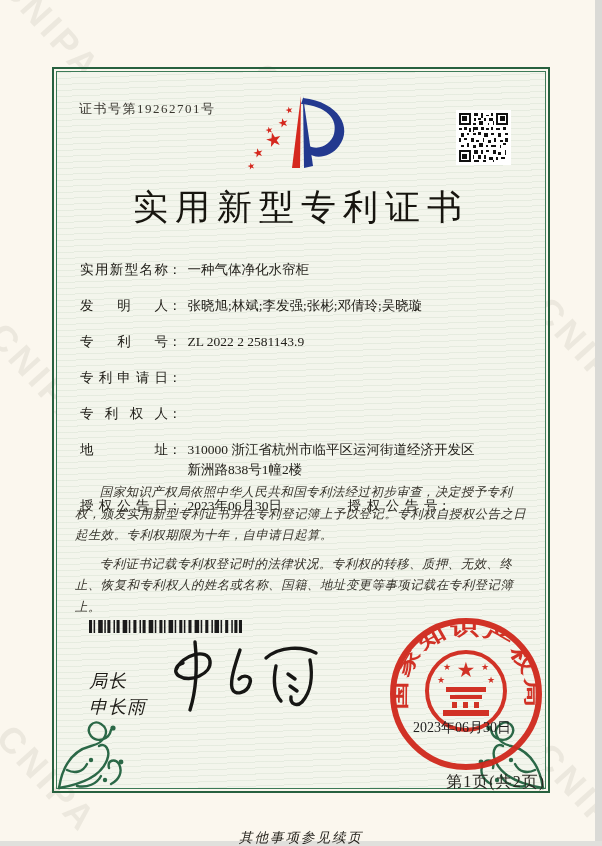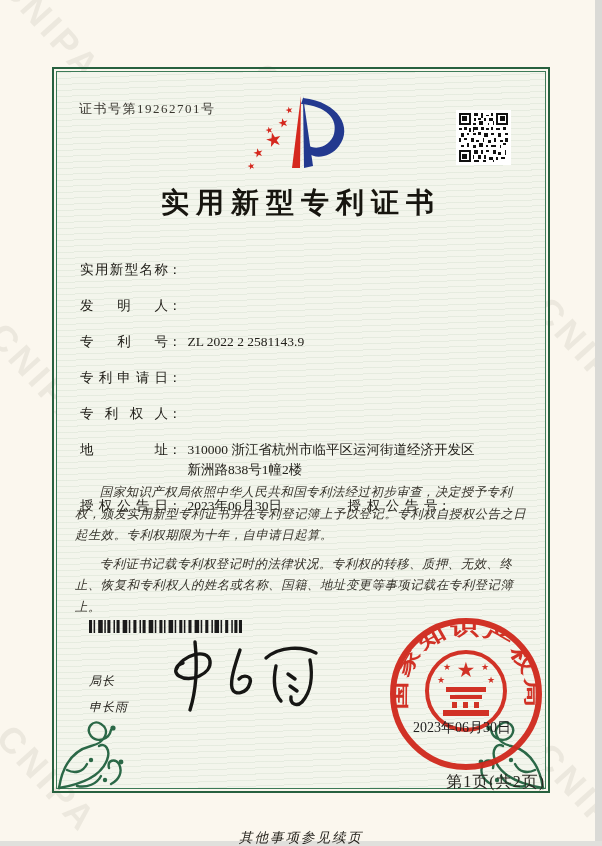--- a/index.html
+++ b/index.html
@@ -27,37 +27,37 @@
   .corner-orn { position:absolute; width:92px; height:92px; pointer-events:none; }
   .corner-bl { left:-4px; bottom:-4px; }
   .corner-br { right:-4px; bottom:-4px; transform:scaleX(-1); }
 
   .cert-no { position:absolute; left:22px; top:28px; font-size:13px; letter-spacing:1.5px; color:#39362f; }
 
   .logo { position:absolute; left:50%; top:20px; margin-left:-58px; width:116px; height:86px; }
   .qr { position:absolute; left:399px; top:38px; width:55px; height:55px; background:#fff; padding:3px; }
 
   .title { position:absolute; left:0; top:112px; width:100%; text-align:center;
-           font-size:28px; font-weight:700; letter-spacing:7px; color:#17150f; }
+           font-size:35px; font-weight:400; letter-spacing:7px; color:#17150f; }
 
   .fields { position:absolute; left:23px; top:172px; width:452px; font-size:13.5px; color:#23211b; }
   .frow { display:flex; align-items:flex-start; margin-bottom:15px; line-height:20px;margin-top:16px; }
   .flabel { display:inline-block; width:88px; text-align:justify; text-align-last:justify; flex:none; }
   .fcolon { flex:none; margin-right:6px; }
   .fvalue { flex:1; }
   .fvalue-fixed { flex:none; width:152px; }
   .flabel2 { display:inline-block; width:90px; text-align:justify; text-align-last:justify; flex:none; margin-left:8px; }
 
   .paras { position:absolute; left:18px; top:410px; width:458px; font-size:12.4px;
            line-height:1.74; color:#35322a; font-style:italic; }
   .paras p { text-indent:2em; margin-bottom:7px; letter-spacing:0.5px; }
 
   .barcode { position:absolute; left:32px; top:548px; width:153px; height:13px; }
 
-  .signer { position:absolute; left:32px; top:596px; font-size:12px; line-height:26px;
+  .signer { position:absolute; left:32px; top:596px; font-size:18px; line-height:26px;
             color:#1d1b16; font-style:italic; letter-spacing:1px; }
   .signature { position:absolute; left:103px; top:562px; width:176px; height:84px; }
 
   .seal { position:absolute; left:328px; top:543px; width:162px; height:162px; opacity:0.95; }
 
   .page-no { position:absolute; left:0; top:700px; width:100%; text-align:right;
              font-size:16px; color:#2a2822; letter-spacing:1px; }
 
   .cont-note { position:absolute; left:0; top:801px; width:100%; text-align:center;
                font-size:13.5px; letter-spacing:2px; color:#201e18; font-style:italic;margin-top:28px; }
@@ -151,24 +151,26 @@
                    M22,26h1v2h-1z M25,26h2v1h-2z M9,28h3v1h-3z M14,28h2v1h-2z M20,28h1v1h-1z"></path>
         </g>
       </svg>
 
       <div class="title">实用新型专利证书</div>
 
       <div class="fields">
         <div class="frow">
           <span class="flabel">实用新型名称</span>
           <span class="fcolon">：</span>
+          <span class="fvalue">一种气体净化水帘柜</span>
         </div>
         <div class="frow">
           <span class="flabel">发明人</span>
           <span class="fcolon">：</span>
+          <span class="fvalue">张晓旭;林斌;李发强;张彬;邓倩玲;吴晓璇</span>
         </div>
         <div class="frow">
           <span class="flabel">专利号</span>
           <span class="fcolon">：</span>
           <span class="fvalue">ZL 2022 2 2581143.9</span>
         </div>
         <div class="frow">
           <span class="flabel">专利申请日</span>
           <span class="fcolon">：</span>
         </div>

